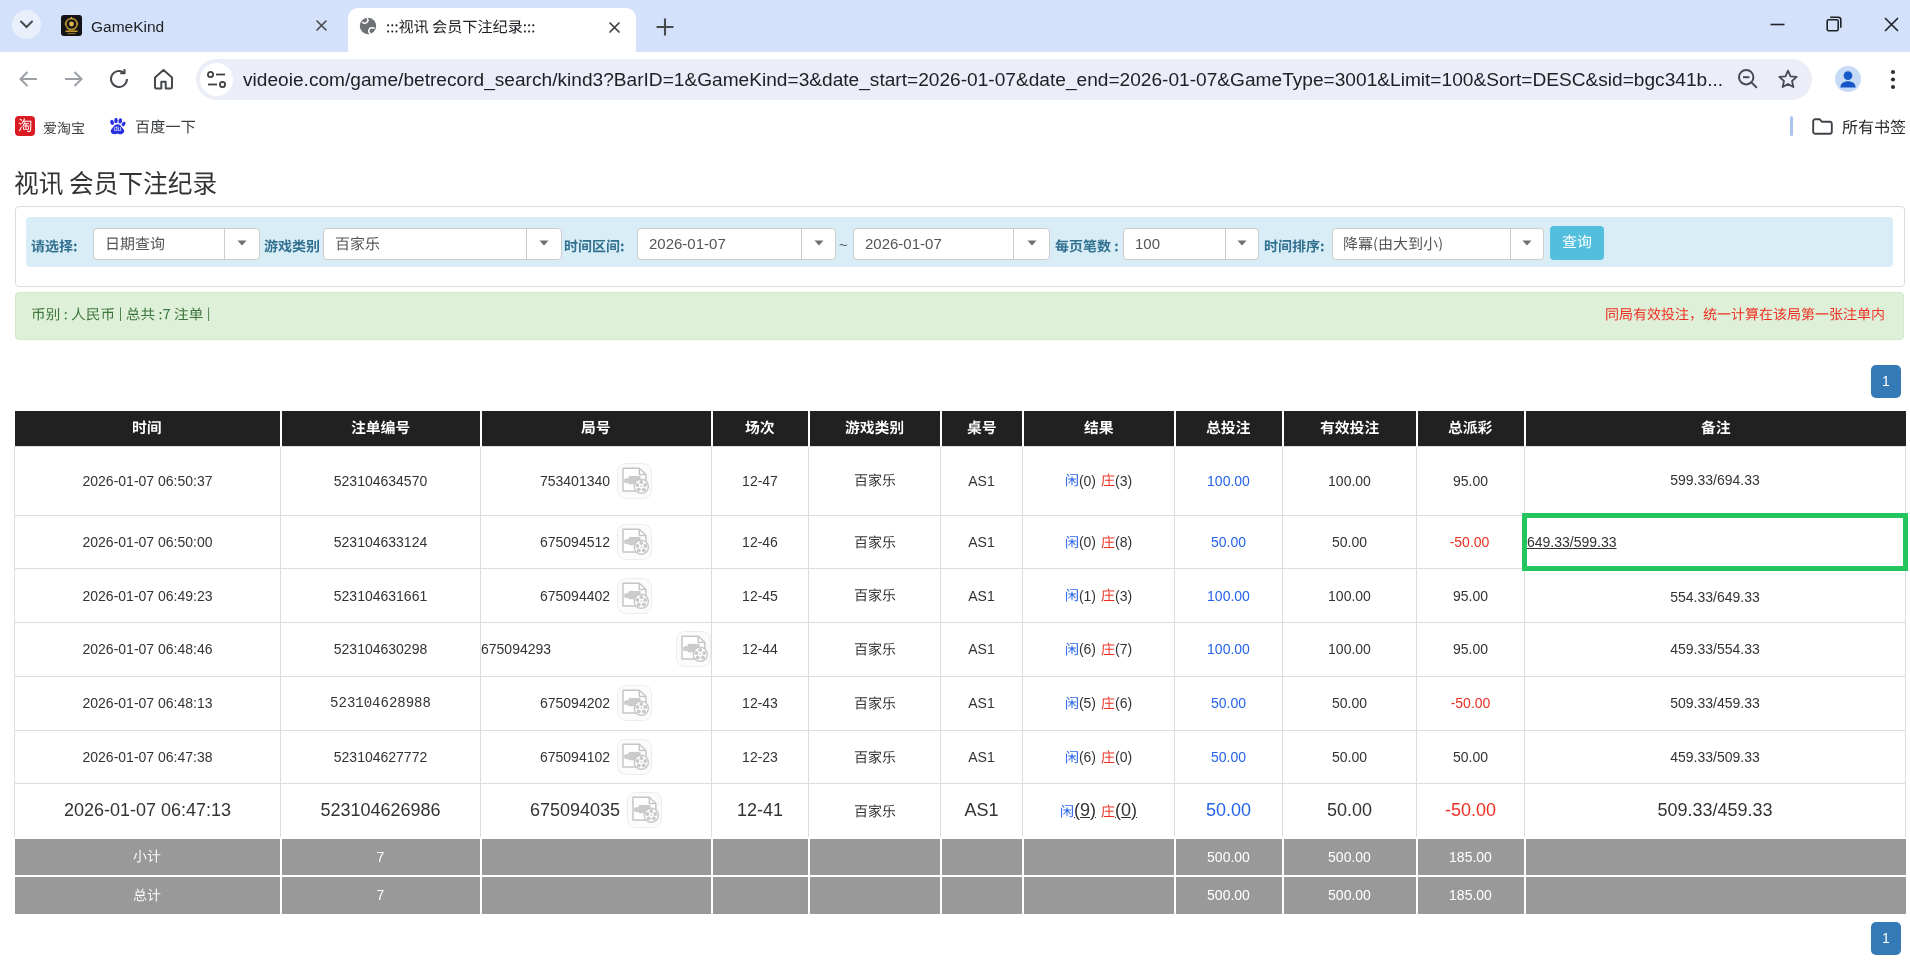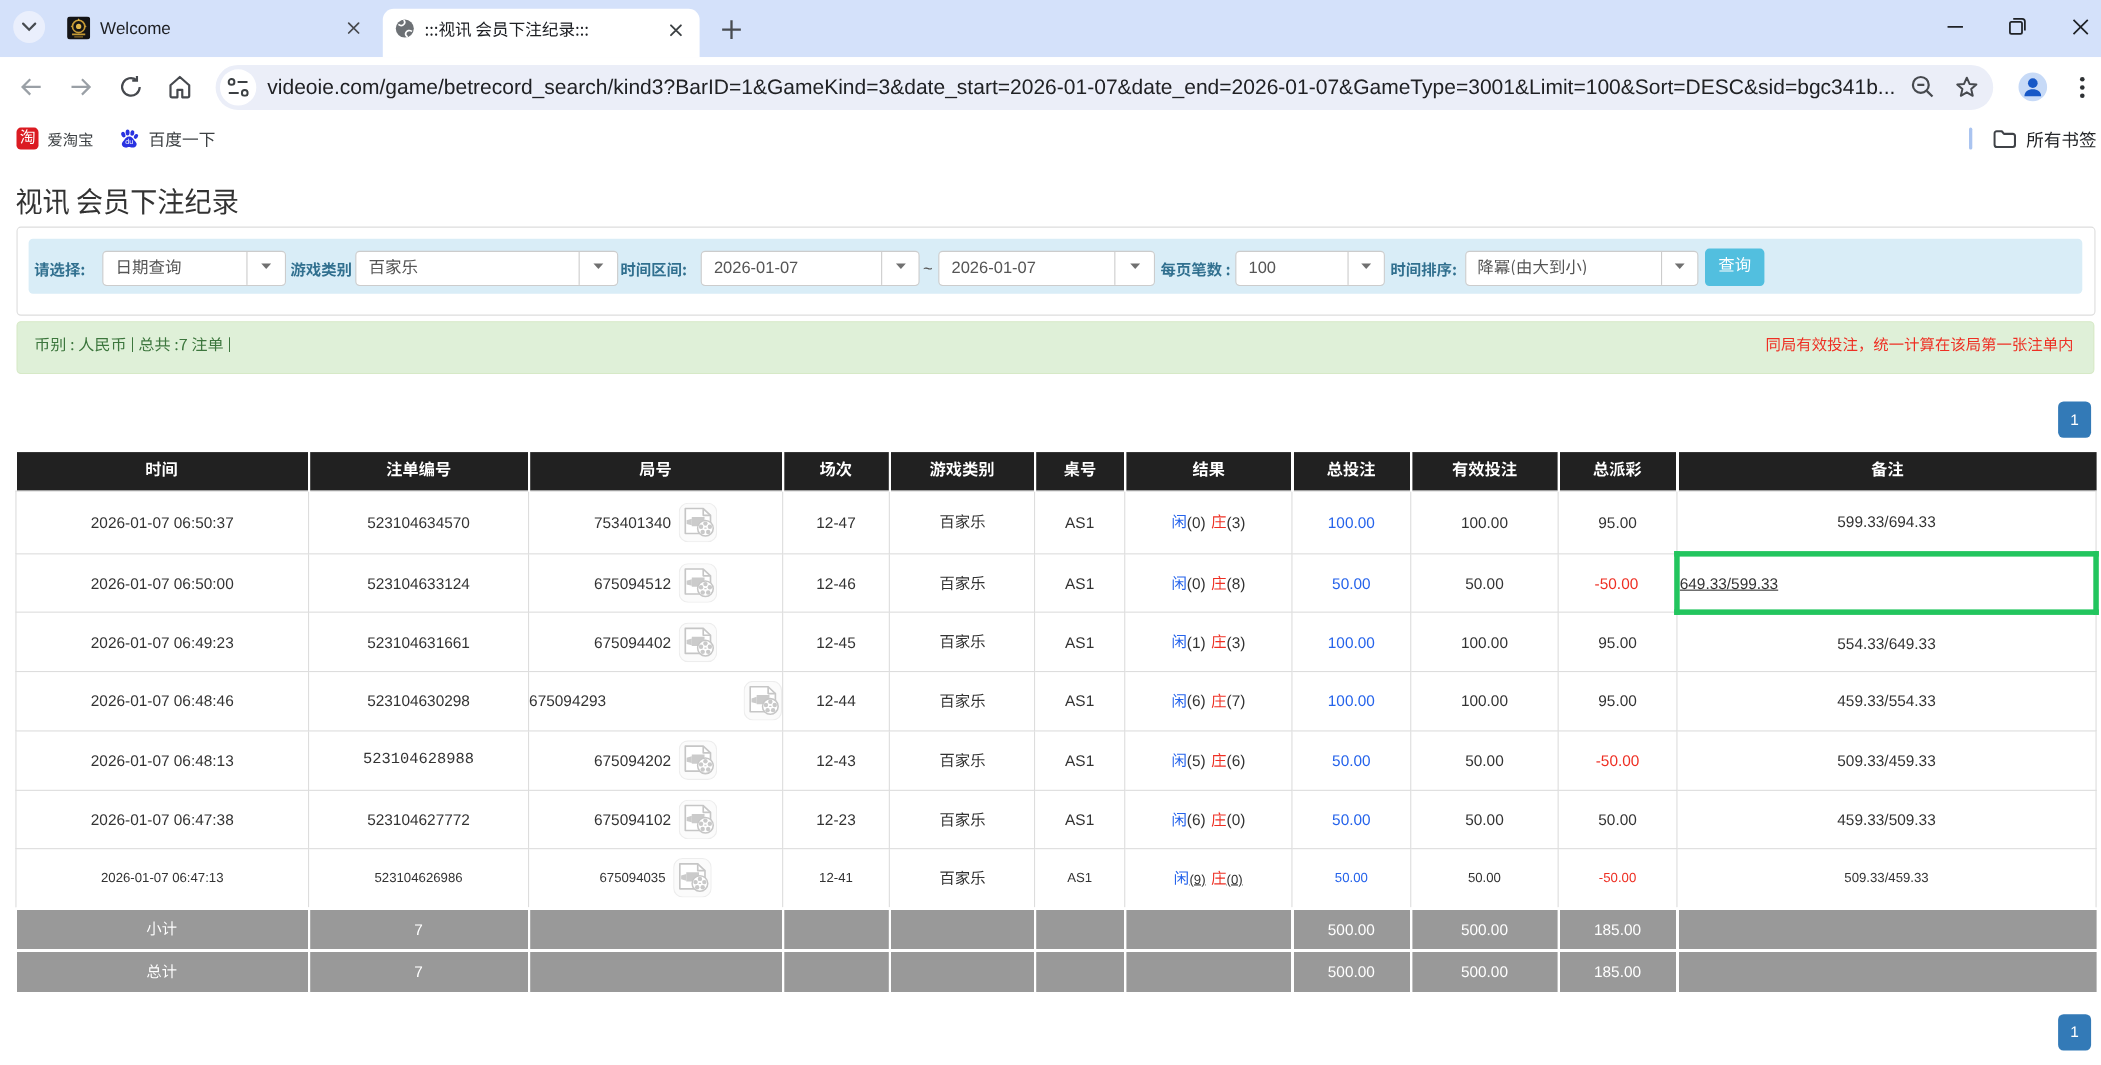--- a/index.html
+++ b/index.html
@@ -30,21 +30,21 @@
   </svg>
 <svg class="a" style="left:61px;top:15px" width="21" height="21" viewBox="0 0 21 21">
     <rect x="0" y="0" width="21" height="21" rx="3" fill="#141416"></rect>
     <circle cx="10.5" cy="9" r="5.6" fill="none" stroke="#c69a35" stroke-width="1.5"></circle>
     <circle cx="10.5" cy="9" r="2.4" fill="#e0b64a"></circle>
     <path d="M4.5 16.2h12" stroke="#c69a35" stroke-width="1.6"></path>
     <path d="M6.5 18.5h8" stroke="#8a6b24" stroke-width="1.2"></path>
     <path d="M10.5 1.6l1.2 2.2h-2.4z" fill="#e0b64a"></path>
     <path d="M3.2 9l1.5-1v2z M17.8 9l-1.5-1v2z" fill="#c69a35"></path>
   </svg>
-<div class="a" style="left:91px;top:18px;font-size:15.5px;color:#1d1f23;line-height:17px">Welcome</div>
+<div class="a" style="left:91px;top:18px;font-size:15.5px;color:#1d1f23;line-height:17px">GameKind</div>
 <svg class="a" style="left:315px;top:19px" width="13" height="13" viewBox="0 0 13 13">
     <path d="M2 2l9 9M11 2l-9 9" stroke="#46484d" stroke-width="1.6" stroke-linecap="round"></path>
   </svg>
 <div class="a" style="left:348px;top:8px;width:288px;height:44px;background:#fff;border-radius:10px 10px 0 0"></div>
 <svg class="a" style="left:359px;top:17px" width="18" height="18" viewBox="0 0 18 18">
     <circle cx="9" cy="9" r="8.2" fill="#6d7175"></circle>
     <path d="M3.2 5.2c2.2 1.8 4 1 5.2-.4 1-1.2.6-2.6-.4-3.6" fill="none" stroke="#fff" stroke-width="1.5"></path>
     <path d="M15.6 11.5c-2.6-1.6-4.8-.6-5.6 1.2-.7 1.6.2 3.2 1.6 4" fill="none" stroke="#fff" stroke-width="1.5"></path>
   </svg>
 <div class="a" style="left:386px;top:18.5px"><svg width="150" height="16" viewBox="0 0 150 16" style="vertical-align:-1.8px;">
@@ -255,21 +255,21 @@
         <th style="background:#212121;border-right:2px solid #fff;text-align:center;vertical-align:middle"><svg width="60" height="15" viewBox="0 0 60 15" style="vertical-align:-1.8px;">
             <path fill="#fff" d="M5.4 0.4C5.3 1 5.1 1.6 4.8 2.2H0.8V3.9H4.1C3.2 5.6 2 7.2 0.4 8.2C0.7 8.6 1.3 9.2 1.5 9.6C2.3 9.1 2.9 8.5 3.5 7.9V14.3H5.2V11.5H10.6V12.4C10.6 12.6 10.5 12.7 10.3 12.7C10 12.7 9.2 12.7 8.4 12.6C8.6 13.1 8.9 13.9 8.9 14.4C10.2 14.4 11 14.3 11.6 14.1C12.2 13.8 12.4 13.3 12.4 12.4V5.1H5.5C5.7 4.7 5.9 4.3 6.1 3.9H14V2.2H6.8C6.9 1.8 7.1 1.3 7.2 0.9ZM5.2 9.1H10.6V10H5.2ZM5.2 7.6V6.6H10.6V7.6Z M17.7 0.9C18 1.4 18.3 2 18.4 2.5H15.5V4.1H20.6L19.5 4.7C20 5.3 20.4 6 20.8 6.7L19.4 6.4C19.3 7 19.1 7.5 18.9 8L17.9 7L16.8 7.8C17.5 6.8 18.1 5.6 18.5 4.6L17 4.1C16.6 5.3 15.8 6.6 15.1 7.4C15.4 7.7 16 8.3 16.3 8.6L16.7 8C17.2 8.5 17.7 9 18.2 9.6C17.4 10.9 16.4 12 15.2 12.8C15.5 13.1 16.1 13.7 16.4 14.1C17.5 13.3 18.5 12.2 19.3 11C19.8 11.7 20.3 12.3 20.6 12.9L22 11.8C21.6 11.1 20.9 10.2 20.2 9.3C20.5 8.6 20.7 7.9 21 7.1C21.1 7.3 21.2 7.5 21.2 7.7L21.9 7.3C22.2 7.6 22.8 8.3 22.9 8.7C23.2 8.4 23.4 8.1 23.6 7.7C23.9 8.7 24.2 9.6 24.6 10.4C23.8 11.6 22.7 12.5 21.1 13.1C21.5 13.4 22.2 14.1 22.4 14.4C23.7 13.8 24.7 13 25.6 11.9C26.3 12.9 27.1 13.7 28 14.4C28.3 13.9 28.9 13.3 29.3 13C28.2 12.3 27.3 11.5 26.6 10.4C27.4 8.8 28 7 28.3 4.7H29V3H25.3C25.5 2.3 25.7 1.5 25.8 0.7L24.1 0.4C23.8 2.7 23.3 4.8 22.4 6.4C22 5.7 21.4 4.8 20.9 4.1H22.6V2.5H19.1L20.1 2.1C19.9 1.6 19.6 0.9 19.2 0.4ZM24.9 4.7H26.6C26.4 6.2 26.1 7.5 25.6 8.6C25.2 7.7 24.8 6.7 24.6 5.6Z M32 0.4V3.3H30.2V4.9H32V7.5C31.2 7.7 30.5 7.8 30 8L30.4 9.7L32 9.3V12.4C32 12.6 31.9 12.6 31.7 12.6C31.5 12.6 30.9 12.6 30.3 12.6C30.5 13.1 30.7 13.8 30.8 14.2C31.8 14.2 32.5 14.2 33 13.9C33.5 13.7 33.7 13.2 33.7 12.4V8.8L35 8.5L34.8 6.8L33.7 7.1V4.9H35.3V3.3H33.7V0.4ZM36.5 0.9V2.5C36.5 3.5 36.3 4.6 34.5 5.4C34.8 5.7 35.4 6.3 35.7 6.7C37.7 5.7 38.1 4.1 38.1 2.6H40V4.1C40 5.6 40.3 6.3 41.8 6.3C42 6.3 42.6 6.3 42.8 6.3C43.1 6.3 43.5 6.2 43.7 6.1C43.7 5.7 43.6 5.1 43.6 4.7C43.4 4.7 43 4.8 42.8 4.8C42.6 4.8 42.1 4.8 42 4.8C41.7 4.8 41.7 4.6 41.7 4.2V0.9ZM40.7 8.5C40.3 9.3 39.7 10 39 10.6C38.3 10 37.7 9.3 37.2 8.5ZM35.2 6.9V8.5H36.1L35.5 8.7C36.1 9.8 36.7 10.8 37.5 11.6C36.5 12.1 35.4 12.5 34.1 12.7C34.4 13.1 34.8 13.9 35 14.4C36.5 14 37.8 13.5 39 12.8C40.1 13.5 41.4 14 42.9 14.4C43.1 13.9 43.6 13.1 44 12.7C42.7 12.5 41.5 12.1 40.5 11.6C41.7 10.5 42.6 9.1 43.1 7.3L42 6.8L41.6 6.9Z M45.7 1.9C46.7 2.4 47.9 3.1 48.5 3.6L49.6 2.1C48.9 1.7 47.6 1 46.7 0.6ZM44.9 6.1C45.8 6.5 47.1 7.2 47.7 7.7L48.7 6.2C48 5.7 46.8 5.1 45.9 4.7ZM45.3 13 46.8 14.2C47.7 12.8 48.6 11.1 49.4 9.5L48.1 8.4C47.2 10.1 46.1 11.9 45.3 13ZM52.5 0.9C52.9 1.6 53.3 2.6 53.5 3.2H49.6V4.9H53.1V7.5H50.2V9.2H53.1V12.2H49.1V13.9H58.8V12.2H55V9.2H57.8V7.5H55V4.9H58.4V3.2H53.9L55.3 2.7C55.1 2.1 54.6 1.1 54.1 0.4Z"></path>
           </svg></th>
         <th style="background:#212121;border-right:2px solid #fff;text-align:center;vertical-align:middle"><svg width="45" height="15" viewBox="0 0 45 15" style="vertical-align:-1.8px;">
             <path fill="#fff" d="M11 9.9C11.9 10.9 12.7 12.3 13 13.3L14.5 12.4C14.1 11.4 13.3 10.1 12.4 9.1ZM3.9 9.3V12.1C3.9 13.7 4.5 14.2 6.7 14.2C7.1 14.2 9.1 14.2 9.6 14.2C11.2 14.2 11.8 13.7 12 11.9C11.5 11.8 10.7 11.5 10.3 11.3C10.2 12.4 10.1 12.6 9.4 12.6C8.9 12.6 7.3 12.6 6.9 12.6C6 12.6 5.8 12.5 5.8 12V9.3ZM1.7 9.5C1.5 10.7 1 12.1 0.5 12.8L2.1 13.6C2.8 12.6 3.2 11.1 3.4 9.8ZM4.4 5H10.4V6.8H4.4ZM2.5 3.3V8.5H7.2L6.2 9.3C7.1 9.9 8.1 10.9 8.7 11.6L9.9 10.5C9.5 9.9 8.6 9.1 7.7 8.5H12.4V3.3H10.3L11.6 1.2L9.8 0.4C9.5 1.3 8.9 2.4 8.4 3.3H5.7L6.5 2.9C6.3 2.2 5.6 1.2 5 0.5L3.5 1.2C4 1.8 4.5 2.7 4.7 3.3Z M15.9 2C16.8 2.4 18 3.2 18.5 3.7L19.4 2.2C18.8 1.8 17.6 1.1 16.8 0.7ZM15.2 5.9C16.1 6.4 17.2 7.1 17.8 7.6L18.6 6.1C18 5.7 16.8 5 16 4.6ZM15.5 12.9 16.8 14.1C17.6 12.7 18.4 11 19.1 9.5L17.9 8.3C17.2 10 16.2 11.8 15.5 12.9ZM22.7 14.2C23 13.9 23.5 13.7 26.2 12.5C26.1 12.2 25.9 11.6 25.9 11.1L24.2 11.8V5.7L24.9 5.6C25.3 9.3 26.1 12.4 28.1 14.1C28.4 13.6 29 12.9 29.4 12.6C28.4 11.8 27.7 10.7 27.2 9.3C27.8 8.9 28.5 8.4 29.3 7.9L28 6.5C27.7 6.9 27.2 7.4 26.8 7.8C26.6 7 26.4 6.2 26.3 5.3C27.1 5.2 27.8 5 28.4 4.8L27 3.4C26 3.8 24.2 4.2 22.7 4.4V11.7C22.7 12.3 22.4 12.6 22.1 12.8C22.3 13.1 22.6 13.8 22.7 14.2ZM20.1 2V5.7C20.1 8 19.9 11.3 18.5 13.6C18.9 13.7 19.6 14.1 19.9 14.4C21.4 12 21.7 8.2 21.7 5.7V3.3C24 3 26.6 2.5 28.6 1.9L27.2 0.5C25.4 1.1 22.6 1.6 20.1 2Z M37.2 0.6C35.4 1.1 32.5 1.5 30.1 1.7C30.2 2.1 30.5 2.7 30.5 3.1C33 3 36 2.6 38.2 2.1ZM30.4 4C30.9 4.8 31.4 5.7 31.6 6.4L33 5.7C32.8 5.1 32.2 4.1 31.7 3.5ZM33 3.5C33.4 4.2 33.8 5.1 33.9 5.8L35.4 5.3C35.2 4.6 34.8 3.7 34.4 3.1ZM42 4.8C41.2 5.9 39.6 7.1 38.2 7.8C38.7 8.1 39.2 8.7 39.5 9.1C41 8.2 42.7 6.9 43.8 5.5ZM42.4 8.9C41.3 10.6 39.4 12 37.4 12.8C37.9 13.2 38.4 13.9 38.7 14.4C40.9 13.3 42.9 11.7 44.1 9.6ZM33.5 5.9V7.2H30.4V8.8H32.9C32.1 10 30.9 11.2 29.9 11.9C30.2 12.3 30.7 13 30.9 13.5C31.8 12.8 32.7 11.9 33.5 10.8V14.3H35.2V10.2C35.9 10.9 36.5 11.7 36.9 12.3L38.1 11.1C37.6 10.4 36.8 9.5 35.9 8.8H37.9V7.2H35.2V5.9ZM41.7 0.7C41 1.8 39.5 2.9 38.2 3.6L38.3 3.5L36.5 3.1C36.3 4 35.8 5.1 35.4 5.9L36.7 6.3C37.2 5.7 37.7 4.7 38.2 3.7C38.6 4.1 39.1 4.6 39.4 5C40.9 4.1 42.4 2.8 43.5 1.4Z"></path>
           </svg></th>
         <th style="background:#212121;text-align:center;vertical-align:middle"><svg width="30" height="15" viewBox="0 0 30 15" style="vertical-align:-1.8px;">
             <path fill="#fff" d="M9.5 3.2C8.9 3.7 8.1 4.2 7.3 4.6C6.4 4.2 5.6 3.7 5 3.2L5.1 3.2ZM5.3 0.4C4.5 1.6 3.1 3 0.9 3.9C1.3 4.2 1.8 4.8 2.1 5.2C2.7 4.9 3.2 4.6 3.7 4.2C4.2 4.6 4.8 5 5.3 5.3C3.8 5.8 2 6.2 0.3 6.4C0.5 6.8 0.9 7.5 1 8L2.2 7.8V14.4H4V13.9H10.5V14.3H12.4V7.8H2.6C4.3 7.4 5.9 7 7.4 6.3C9.2 7.1 11.3 7.6 13.5 7.8C13.7 7.4 14.2 6.6 14.6 6.2C12.7 6 10.9 5.7 9.4 5.3C10.6 4.5 11.6 3.5 12.4 2.2L11.2 1.6L10.9 1.6H6.6C6.8 1.4 7 1.1 7.2 0.8ZM4 11.5H6.4V12.4H4ZM4 10.1V9.3H6.4V10.1ZM10.5 11.5V12.4H8.3V11.5ZM10.5 10.1H8.3V9.3H10.5Z M16.1 1.9C17.1 2.4 18.3 3.1 18.9 3.6L20 2.1C19.3 1.7 18 1 17.1 0.6ZM15.3 6.1C16.2 6.5 17.5 7.2 18.1 7.7L19.1 6.2C18.4 5.7 17.2 5.1 16.3 4.7ZM15.7 13 17.2 14.2C18.1 12.8 19 11.1 19.8 9.5L18.5 8.4C17.6 10.1 16.5 11.9 15.7 13ZM22.9 0.9C23.3 1.6 23.7 2.6 23.9 3.2H20V4.9H23.5V7.5H20.6V9.2H23.5V12.2H19.5V13.9H29.2V12.2H25.4V9.2H28.2V7.5H25.4V4.9H28.8V3.2H24.3L25.7 2.7C25.5 2.1 25 1.1 24.5 0.4Z"></path>
           </svg></th>
       </tr>
-      <tr style="height:57px;font-size:14px;color:#333">
+      <tr style="height:69px;font-size:14px;color:#333">
         <td style="border:1px solid #ddd;text-align:center;vertical-align:middle;">2026-01-07 06:50:37</td>
         <td style="border:1px solid #ddd;text-align:center;vertical-align:middle;">523104634570</td>
         <td style="border:1px solid #ddd;text-align:center;vertical-align:middle;">
           <div style="display:flex;align-items:center;justify-content:center">
             <span>753401340</span>
             <span style="width:7px"></span>
             <svg width="35" height="36" viewBox="0 0 35 36" style="vertical-align:-12px">
               <use href="#film"></use>
             </svg>
           </div>
@@ -417,21 +417,21 @@
         <td style="border:1px solid #ddd;text-align:center;vertical-align:middle;"><svg width="14" height="14" viewBox="0 0 14 14" style="vertical-align:-1.7px">
             <use href="#xian" fill="#2563eb"></use>
           </svg>(6)<span style="display:inline-block;width:5px"></span><svg width="14" height="14" viewBox="0 0 14 14" style="vertical-align:-1.7px">
             <use href="#zhuang" fill="#ee2f23"></use>
           </svg>(0)</td>
         <td style="border:1px solid #ddd;text-align:center;vertical-align:middle;"><span style="color:#2563eb">50.00</span></td>
         <td style="border:1px solid #ddd;text-align:center;vertical-align:middle;">50.00</td>
         <td style="border:1px solid #ddd;text-align:center;vertical-align:middle;">50.00</td>
         <td style="border:1px solid #ddd;text-align:center;vertical-align:middle;">459.33/509.33</td>
       </tr>
-      <tr style="height:53.75px;font-size:12px;color:#333">
+      <tr style="height:53.75px;font-size:18px;color:#333">
         <td style="border:1px solid #ddd;text-align:center;vertical-align:middle;">2026-01-07 06:47:13</td>
         <td style="border:1px solid #ddd;text-align:center;vertical-align:middle;">523104626986</td>
         <td style="border:1px solid #ddd;text-align:center;vertical-align:middle;">
           <div style="display:flex;align-items:center;justify-content:center">
             <span>675094035</span>
             <span style="width:7px"></span>
             <svg width="35" height="36" viewBox="0 0 35 36" style="vertical-align:-12px">
               <use href="#film"></use>
             </svg>
           </div>

